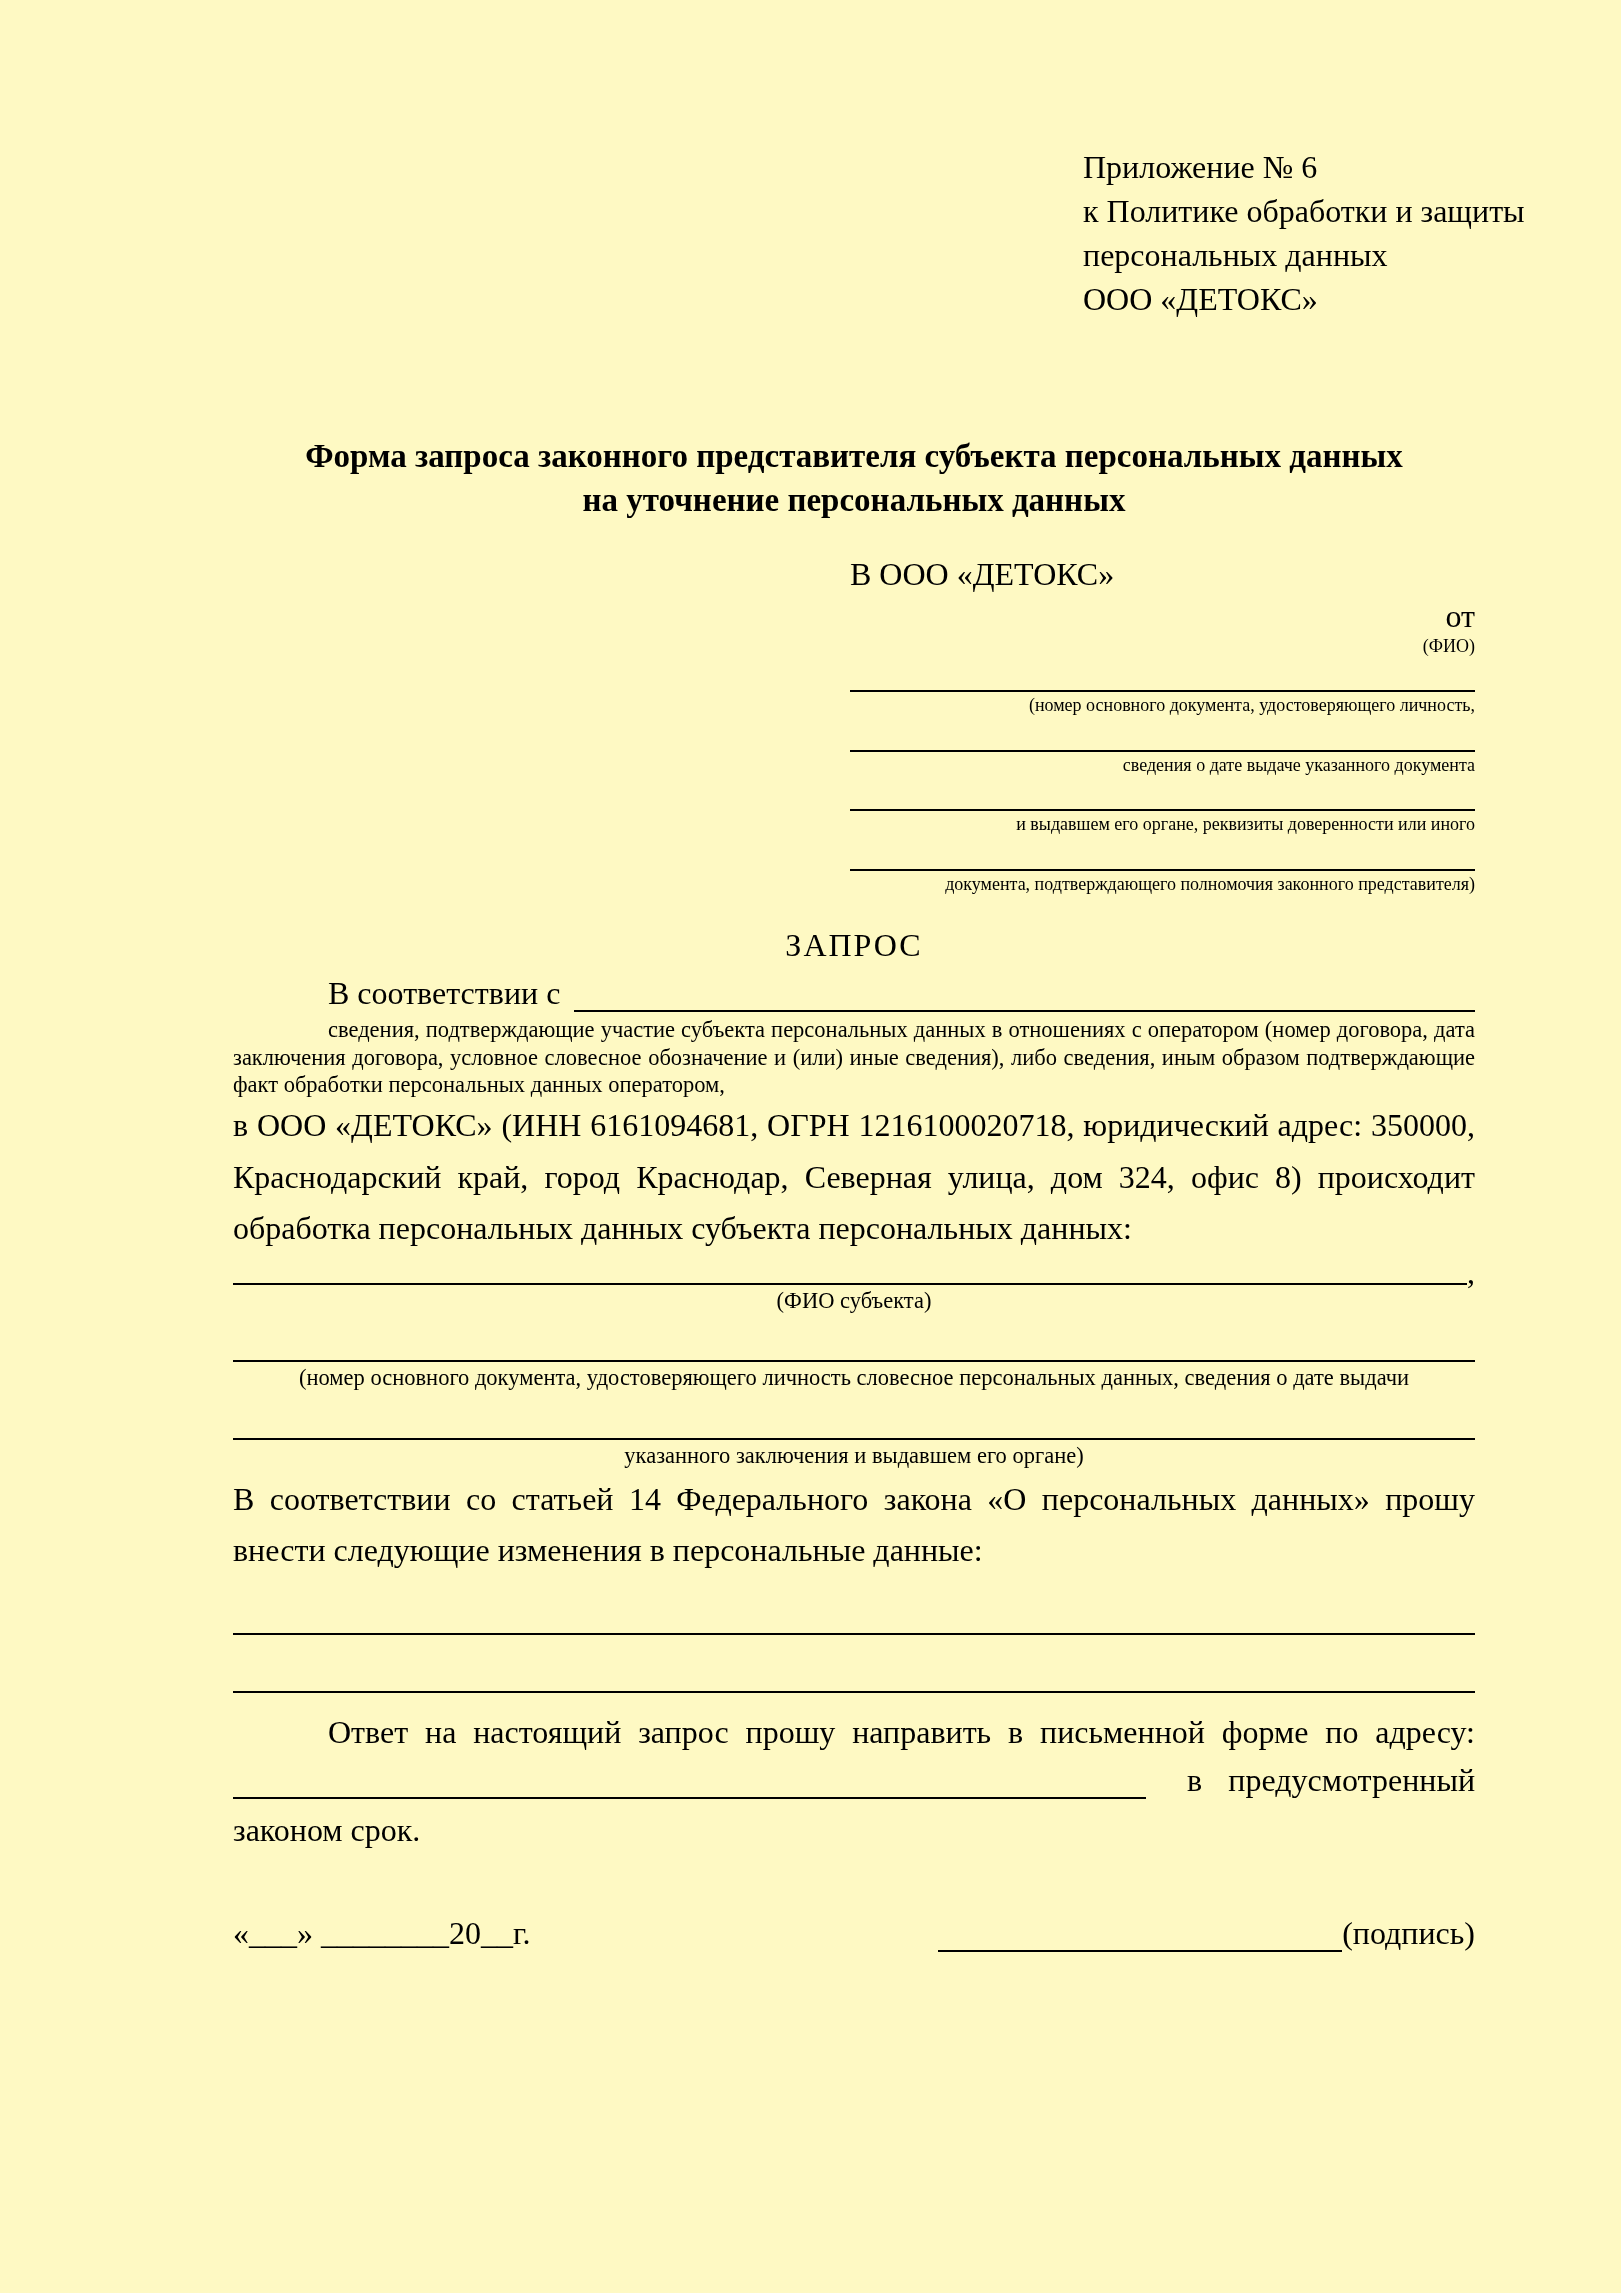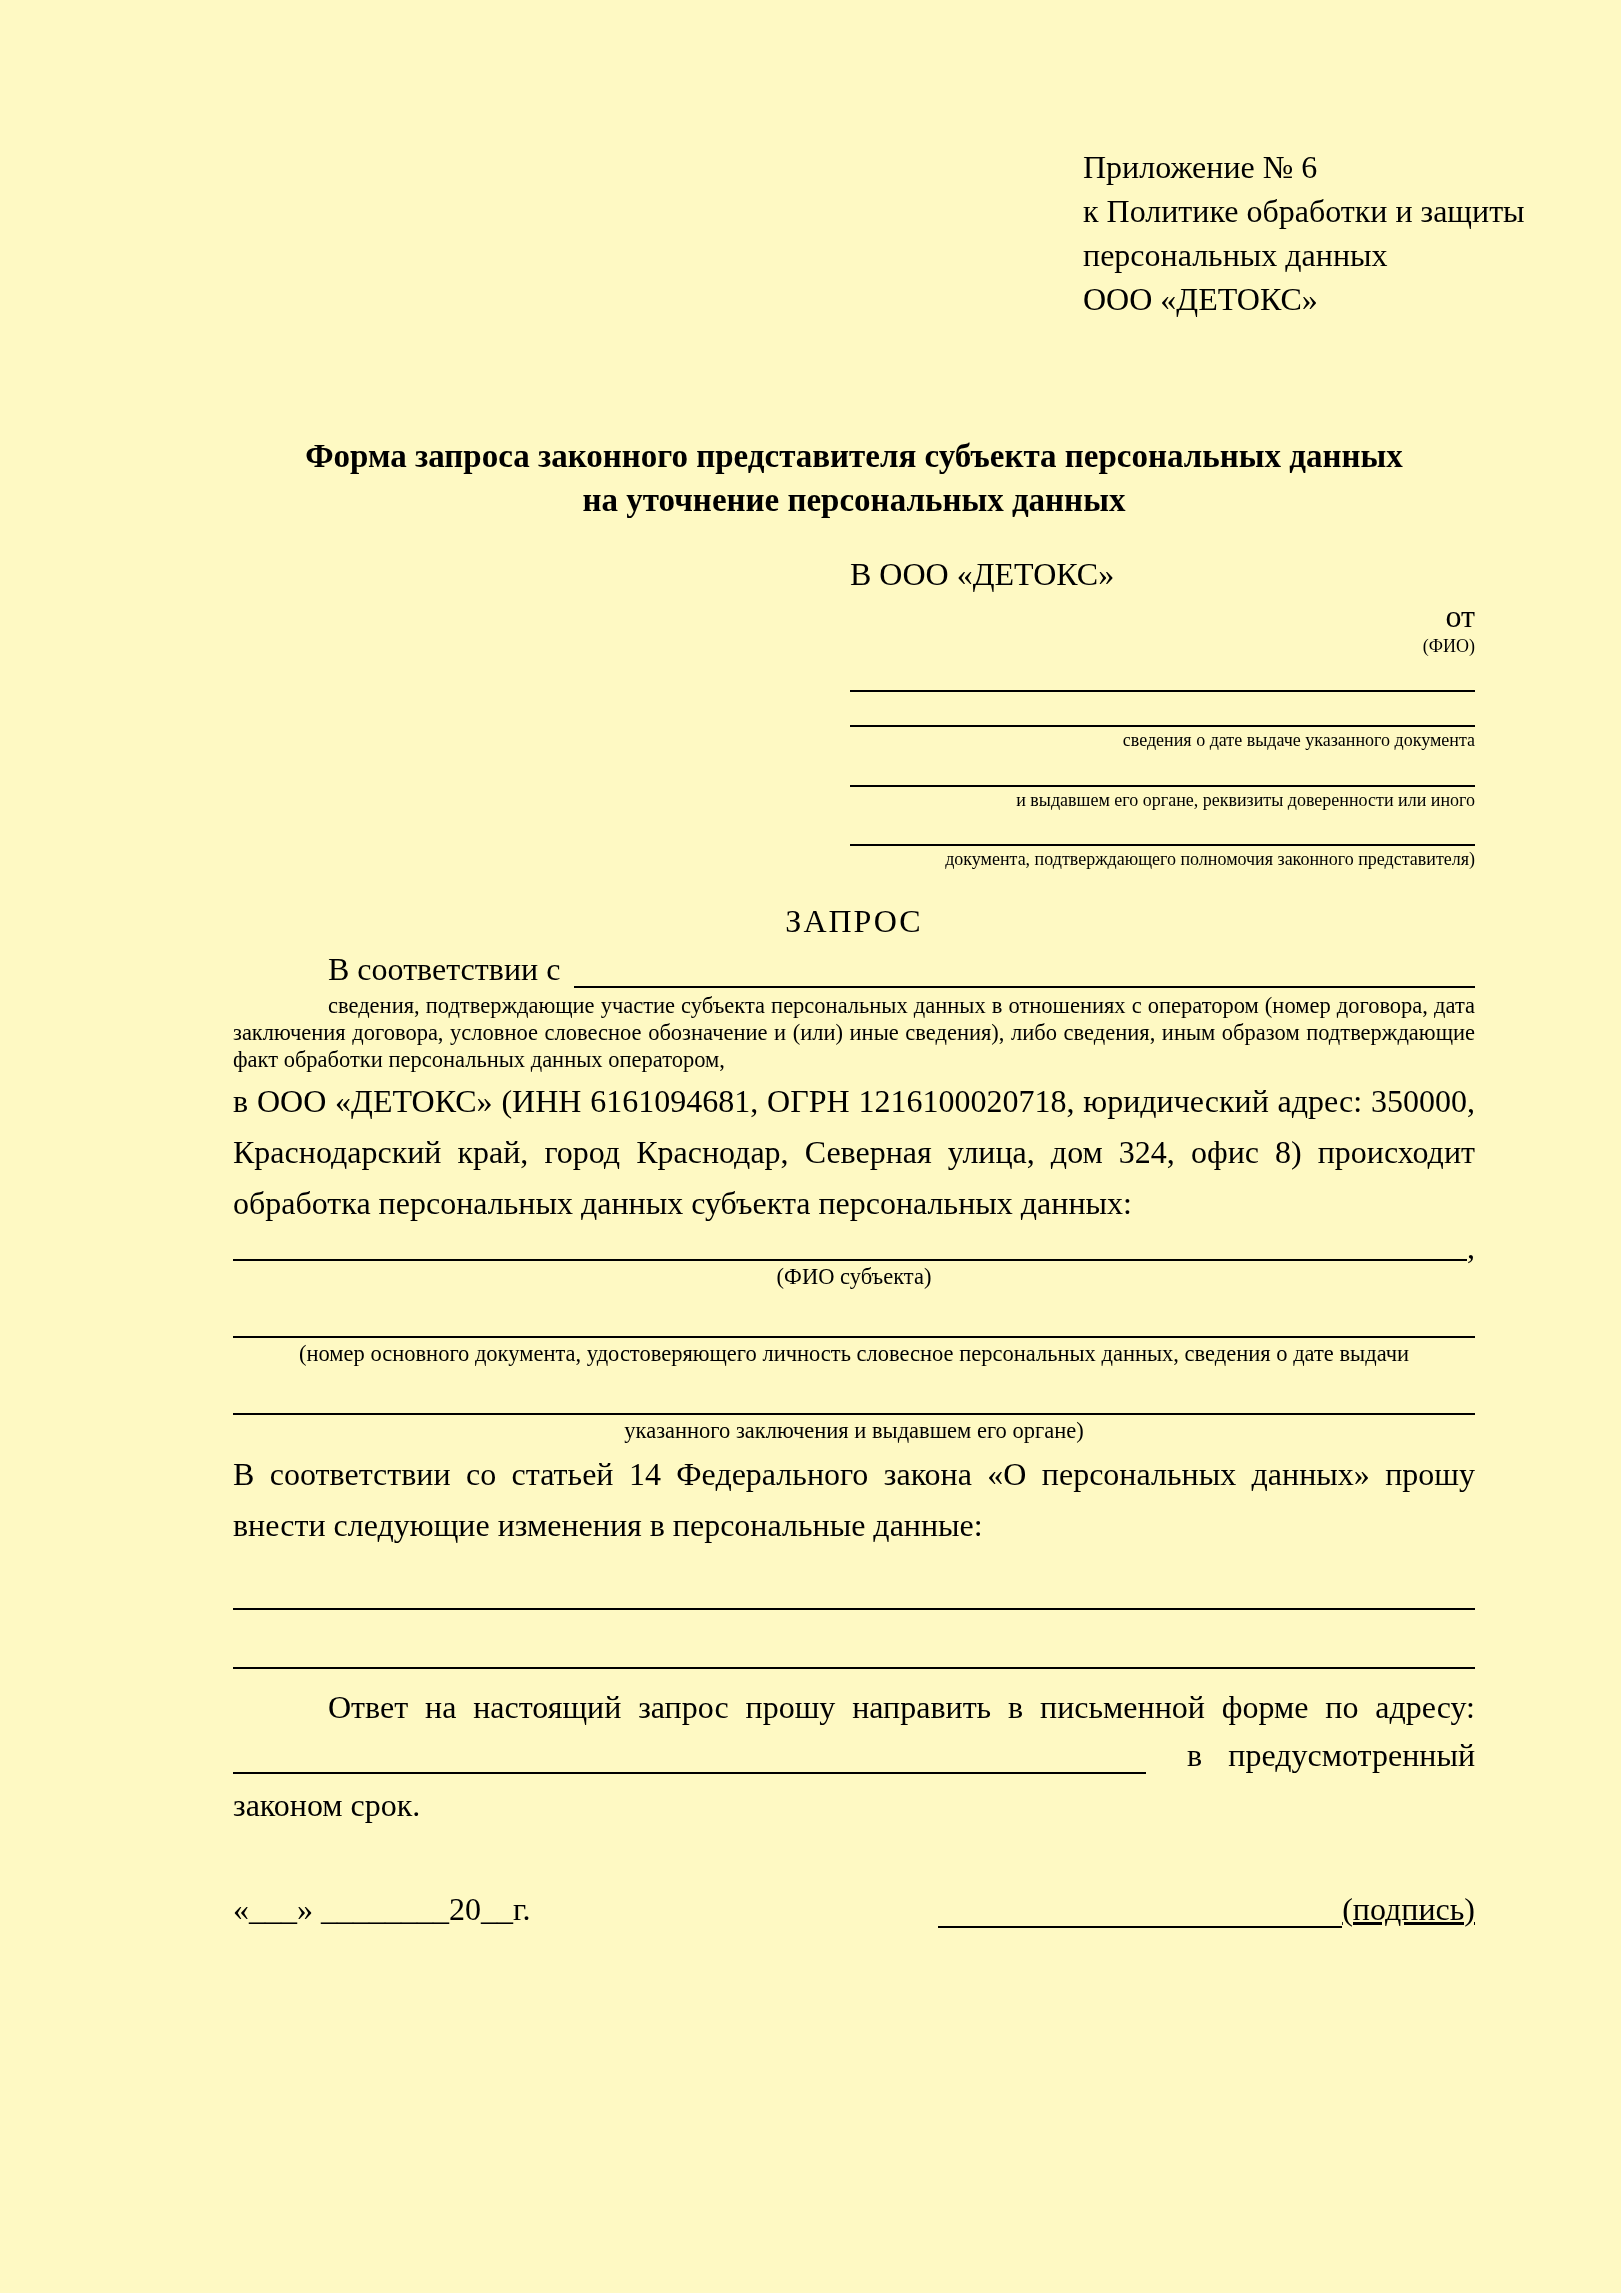--- a/index.html
+++ b/index.html
@@ -45,21 +45,21 @@
   .answer-addr{display:flex;align-items:flex-end;height:41px;}
   .answer-addr .blank{flex:0 0 913px;}
   .answer-addr .w-in{margin-left:41px;}
   .answer-addr .w-tail{margin-left:auto;}
   .answer-end{line-height:1.6;margin-top:5.9px;}
   
   .footer-row{display:flex;align-items:flex-end;margin-top:59px;}
   .date-blank{flex:0 0 auto;white-space:nowrap;}
   .sig-group{margin-left:auto;display:flex;align-items:flex-end;}
   .sig-blank{width:404px;height:29px;border-bottom:2.9px solid #000;}
-  .sig-cap{flex:0 0 auto;white-space:nowrap;text-decoration:underline;}
+  .sig-cap{flex:0 0 auto;white-space:nowrap;}
 </style>
 </head>
 <body>
 
 <div class="page">
 
   <div class="appendix">
     <div>Приложение № 6</div>
     <div>к Политике обработки и защиты</div>
     <div>персональных данных</div>
@@ -72,20 +72,21 @@
   </div>
 
   <div class="addressee">
     <div class="addr-to">В ООО «ДЕТОКС»</div>
     <div class="from-row">
       <span class="lbl">от</span>
       <span class="blank"></span>
     </div>
     <div class="cap">(ФИО)</div>
     <div class="field"></div>
+    <div class="cap">(номер основного документа, удостоверяющего личность,</div>
     <div class="field"></div>
     <div class="cap">сведения о дате выдаче указанного документа</div>
     <div class="field"></div>
     <div class="cap">и выдавшем его органе, реквизиты доверенности или иного</div>
     <div class="field"></div>
     <div class="cap">документа, подтверждающего полномочия законного представителя)</div>
   </div>
 
   <div class="req-heading">ЗАПРОС</div>
 

